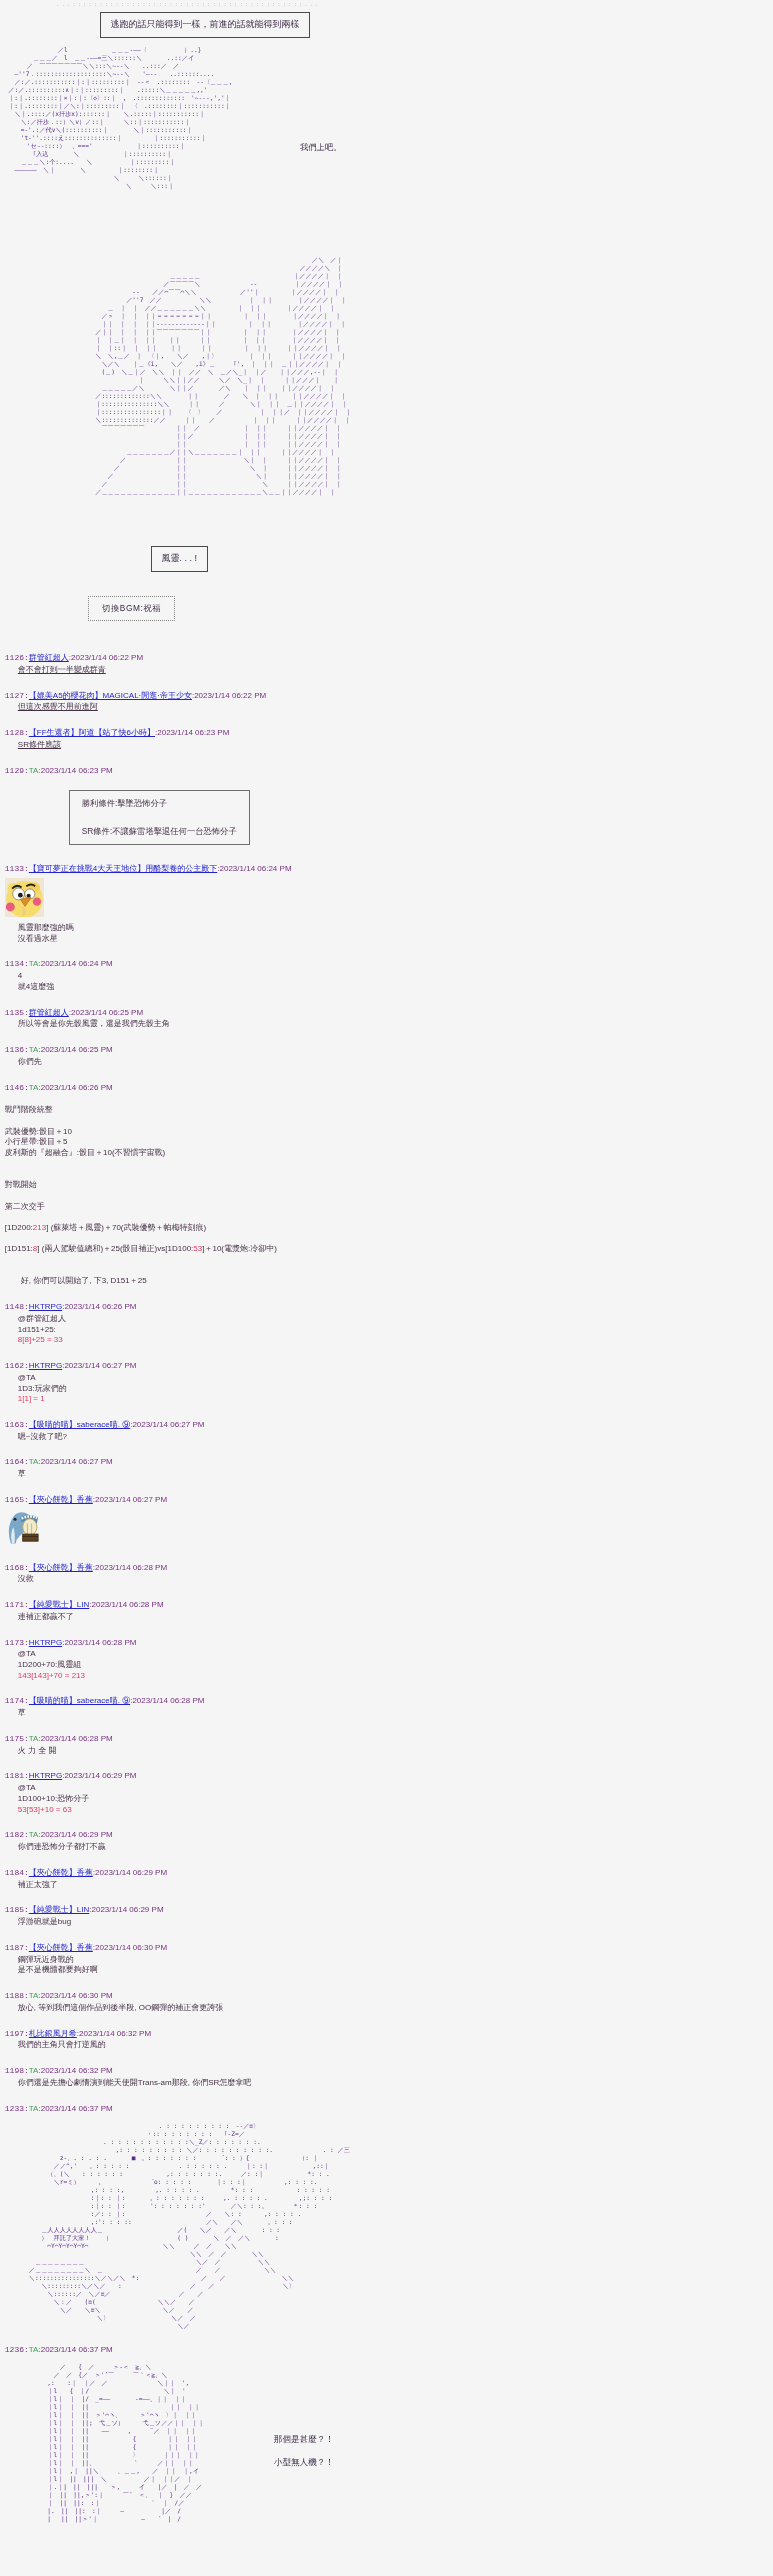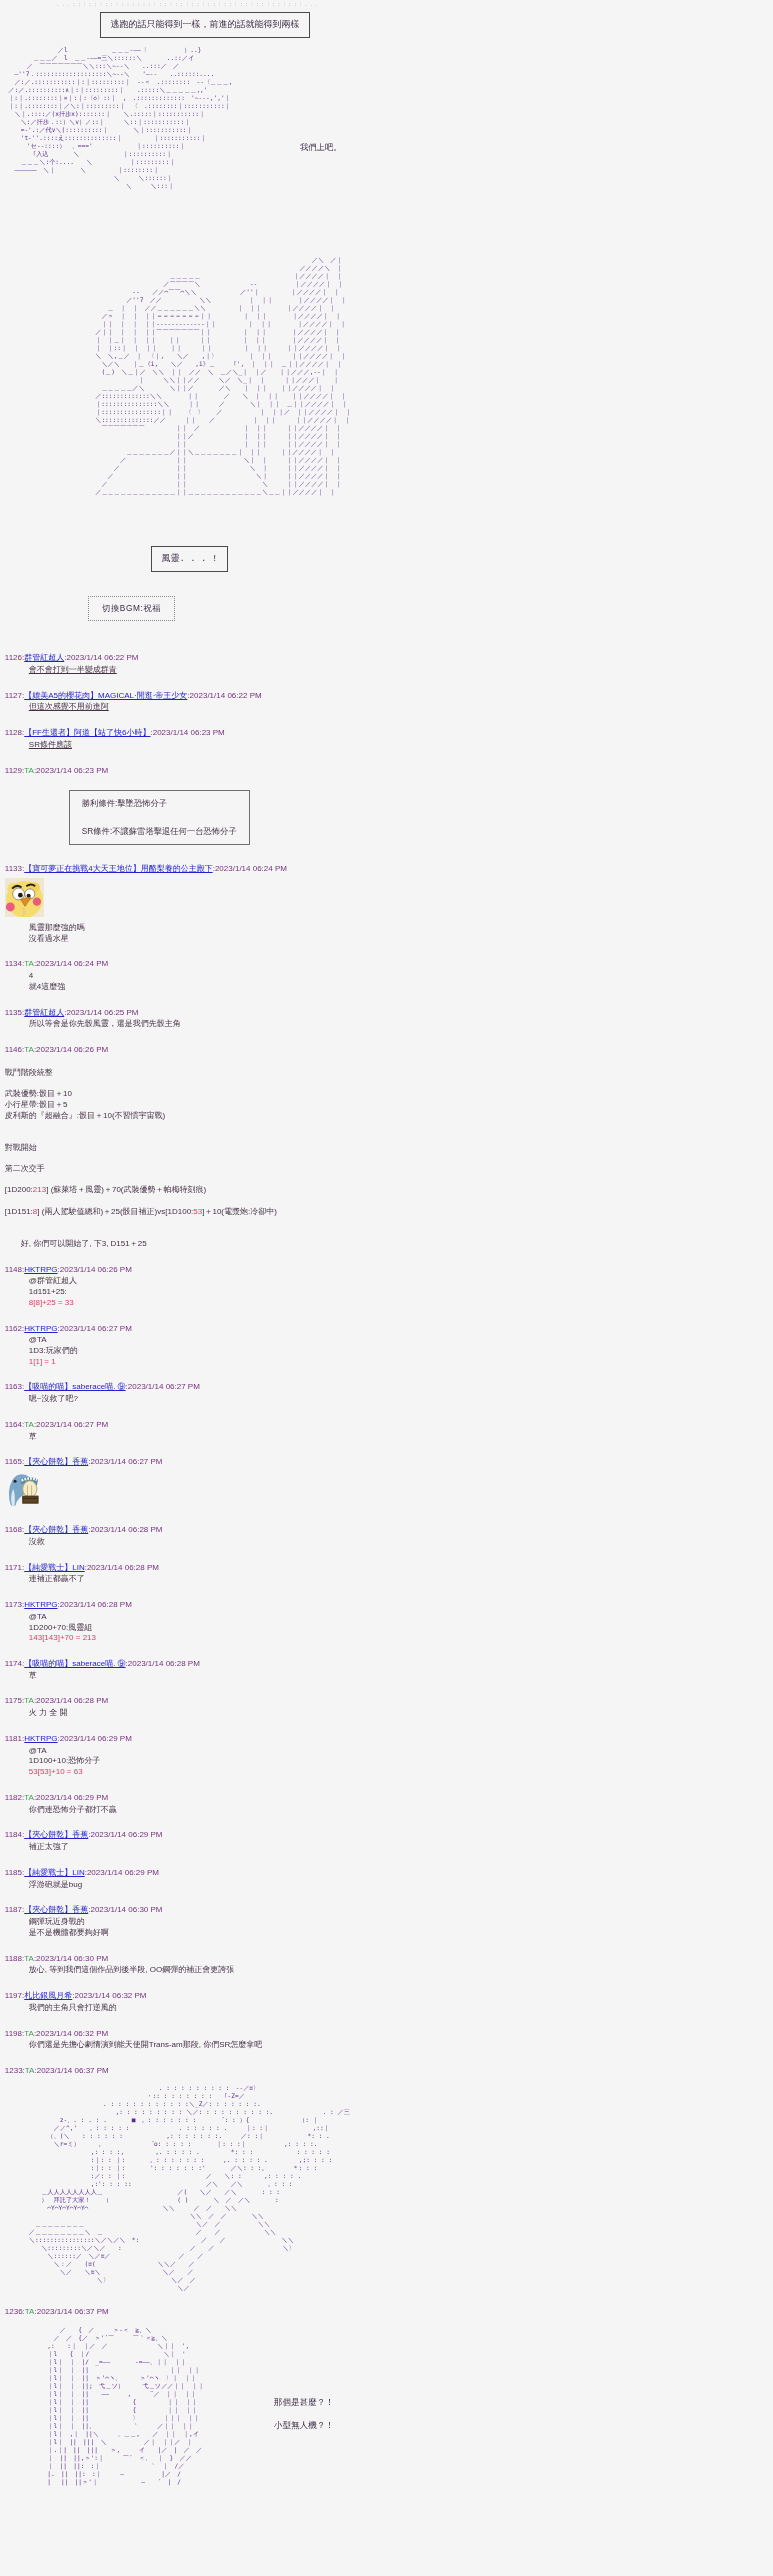--- a/index.html
+++ b/index.html
@@ -12,37 +12,37 @@
   .aa{
     font-family:"DejaVu Sans Mono",monospace;
     font-size:6.2px;line-height:8px;
     color:#5b2b8e;white-space:pre;margin:0;
   }
   .aa-abs{position:absolute;}
   .aawrap{position:relative;}
   
   .aabox{
     position:absolute;border:0.6px solid #4a4a4a;background:transparent;
-    color:#3c2b45;font-size:9px;padding:5.4px 9.5px;white-space:nowrap;font-family:Liberation Mono, monospace;
+    color:#3c2b45;font-size:9px;padding:5.4px 9.5px;white-space:nowrap;
   }
   .dotbox{
     position:absolute;border:1.2px dotted #8a8a8a;color:#3c2b45;
     font-size:8.3px;padding:6px 13px;white-space:nowrap;letter-spacing:0.6px;
   }
   .aacap{position:absolute;color:#3c2b45;font-size:8.3px;white-space:nowrap;}
   .topdots{position:absolute;left:57px;top:1.2px;color:#8a7a99;font-size:5.4px;letter-spacing:1.2px;white-space:nowrap;}
   
   #posts{position:absolute;left:4.8px;top:653px;width:738px;}
   .post{margin-bottom:15px;}
   .ph{font-size:8px;line-height:10px;color:#76307e;}
-  .num{color:#76307e;}
+  .num{color:#76307e;font-family:Liberation Mono, monospace;}
   a.pname{color:#2323cc;text-decoration:underline;cursor:pointer;}
   .ta{color:#3d9e52;}
   .ptime{color:#76307e;}
-  .pb{margin-left:24px;margin-top:1.8px;font-size:8px;color:#463046;}
+  .pb{margin-left:13px;margin-top:1.8px;font-size:8px;color:#463046;}
   .pb .ln{line-height:10.7px;min-height:10.7px;white-space:pre-wrap;}
   .pb.wide{margin-left:0;}
   .pb.u .ln{text-decoration:underline;}
   .red{color:#e23a62;}
   .condbox{
     display:inline-block;border:0.6px solid #6f6f6f;margin:14.3px 0 4.8px 64px;
     padding:5px 12px;font-size:8.3px;color:#463046;line-height:14.3px;white-space:nowrap;
   }
   .avatar{margin:3.6px 0 6px 0;width:39px;height:39px;display:block;}
   .postaa{margin:8.3px 0 0 24px;}
@@ -167,20 +167,26 @@
         <div class="ln"><span>就4這麼強</span></div>
       </div>
     </div>
     <div class="post">
       <div class="ph"><span class="num">1135:</span><a class="pname">群管紅超人</a><span class="ptime">:2023/1/14 06:25 PM</span></div>
       <div class="pb">
         <div class="ln"><span>所以等會是你先骰風靈，還是我們先骰主角</span></div>
       </div>
     </div>
     <div class="post">
+      <div class="ph"><span class="num">1136:</span><span class="ta">TA</span><span class="ptime">:2023/1/14 06:25 PM</span></div>
+      <div class="pb">
+        <div class="ln"><span>你們先</span></div>
+      </div>
+    </div>
+    <div class="post">
       <div class="ph"><span class="num">1146:</span><span class="ta">TA</span><span class="ptime">:2023/1/14 06:26 PM</span></div>
       <div class="pb wide">
         <div class="ln">&nbsp;</div>
         <div class="ln"><span>戰鬥階段統整</span></div>
         <div class="ln">&nbsp;</div>
         <div class="ln"><span>武裝優勢:骰目＋10</span></div>
         <div class="ln"><span>小行星帶:骰目＋5</span></div>
         <div class="ln"><span>皮利斯的『超融合』:骰目＋10(不習慣宇宙戰)</span></div>
         <div class="ln">&nbsp;</div>
         <div class="ln">&nbsp;</div>

